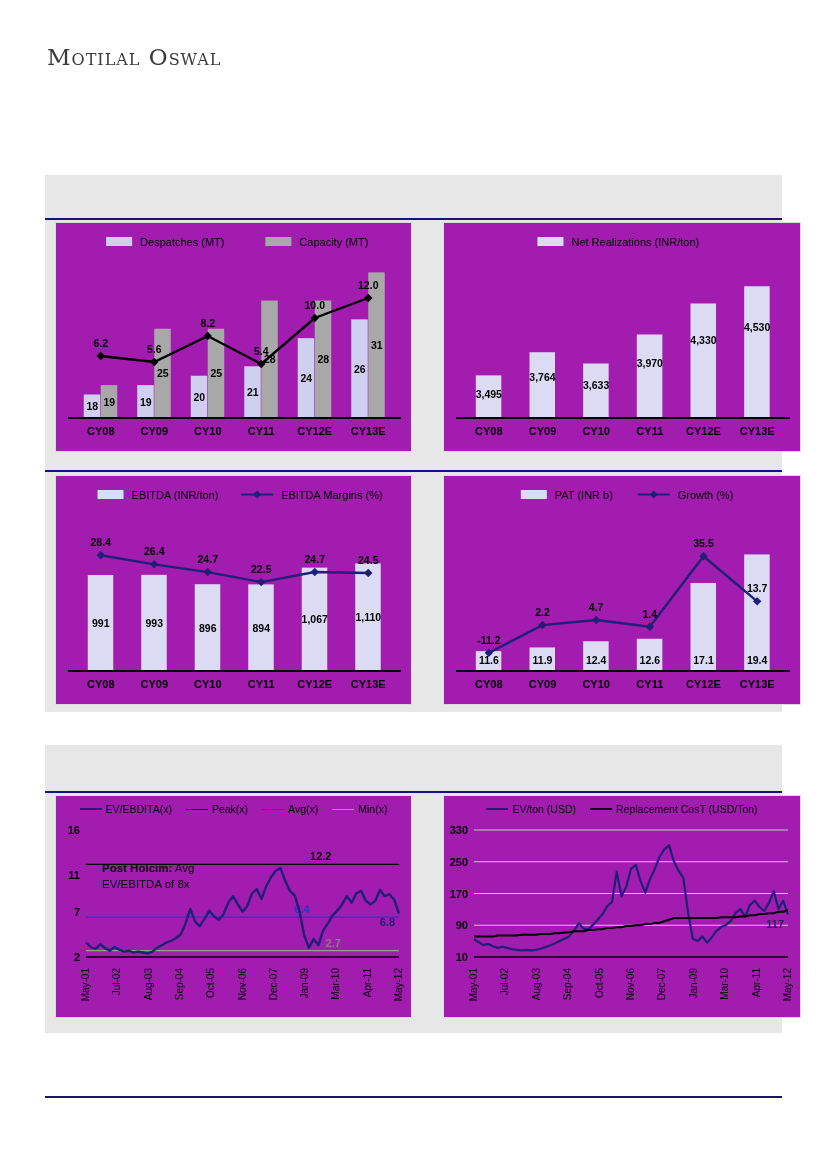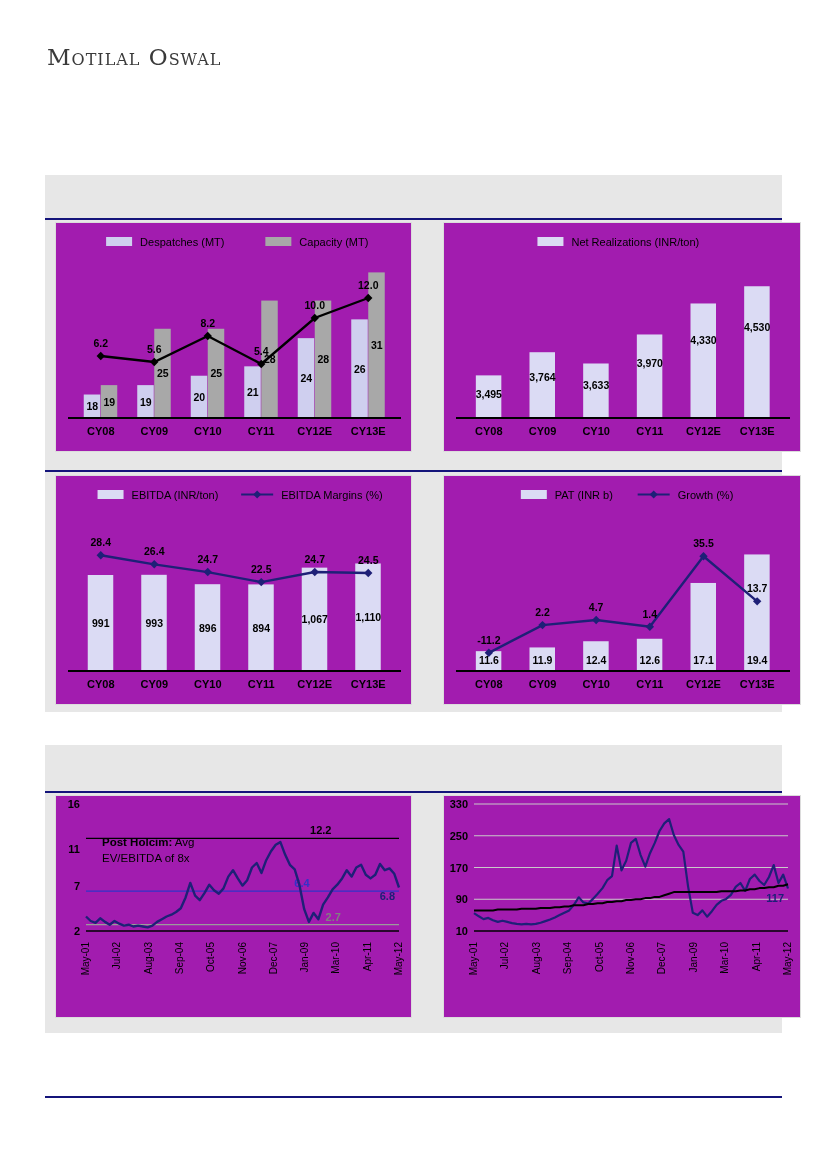--- a/index.html
+++ b/index.html
@@ -191,20 +191,38 @@
           <path d="M313.16666666666663,121.15333333333332 L317.3666666666666,125.35333333333332 L313.16666666666663,129.5533333333333 L308.96666666666664,125.35333333333332 Z" fill="#1e2077"></path>
           <text x="313.16666666666663" y="116.35333333333332" text-anchor="middle" style="font-family:&quot;Liberation Sans&quot;,sans-serif;font-size:10.5px;font-weight:600;fill:#000">13.7</text>
           <line x1="12" y1="195" x2="346" y2="195" stroke="#000" stroke-width="1.8"></line>
         </svg>
     </div>
   </section>
 
   <section class="band band-bottom">
     <div class="rule" style="top:46px"></div>
     <div class="card c-l row3">
+      <div class="ts-legend" id="leg4">
+          <span class="item">
+            <span class="sw" style="border-top: 2.4px solid rgb(30, 32, 119);"></span>
+            <span>EV/EBDITA(x)</span>
+          </span>
+          <span class="item">
+            <span class="sw" style="border-top: 1.3px solid rgb(0, 0, 0);"></span>
+            <span>Peak(x)</span>
+          </span>
+          <span class="item">
+            <span class="sw" style="border-top: 1.3px solid rgb(50, 50, 200);"></span>
+            <span>Avg(x)</span>
+          </span>
+          <span class="item">
+            <span class="sw" style="border-top: 1.3px solid rgb(155, 155, 155);"></span>
+            <span>Min(x)</span>
+          </span>
+        </div>
       <svg id="c4" width="355" height="195" viewBox="0 0 355 195">
           <text x="24" y="139" text-anchor="end" style="font-family:&quot;Liberation Sans&quot;,sans-serif;font-size:11px;font-weight:600;fill:#000">2</text>
           <text x="24" y="93.64285714285714" text-anchor="end" style="font-family:&quot;Liberation Sans&quot;,sans-serif;font-size:11px;font-weight:600;fill:#000">7</text>
           <text x="24" y="57.35714285714285" text-anchor="end" style="font-family:&quot;Liberation Sans&quot;,sans-serif;font-size:11px;font-weight:600;fill:#000">11</text>
           <text x="24" y="12" text-anchor="end" style="font-family:&quot;Liberation Sans&quot;,sans-serif;font-size:11px;font-weight:600;fill:#000">16</text>
           <line x1="30" y1="42.471428571428575" x2="343" y2="42.471428571428575" stroke="#000000" stroke-width="1.3"></line>
           <text x="264.75" y="38.471428571428575" text-anchor="middle" style="font-family:&quot;Liberation Sans&quot;,sans-serif;font-size:11px;font-weight:600;fill:#000000">12.2</text>
           <line x1="30" y1="95.08571428571429" x2="343" y2="95.08571428571429" stroke="#3232c8" stroke-width="1.3"></line>
           <text x="245.96999999999997" y="91.08571428571429" text-anchor="middle" style="font-family:&quot;Liberation Sans&quot;,sans-serif;font-size:11px;font-weight:600;fill:#3232c8">6.4</text>
           <line x1="30" y1="128.65" x2="343" y2="128.65" stroke="#9b9b9b" stroke-width="1.3"></line>
@@ -221,20 +239,30 @@
           <text x="252.1" y="146" text-anchor="end" transform="rotate(-90 252.1 146)" style="font-family:&quot;Liberation Sans&quot;,sans-serif;font-size:10px;fill:#000">Jan-09</text>
           <text x="283.4" y="146" text-anchor="end" transform="rotate(-90 283.4 146)" style="font-family:&quot;Liberation Sans&quot;,sans-serif;font-size:10px;fill:#000">Mar-10</text>
           <text x="314.7" y="146" text-anchor="end" transform="rotate(-90 314.7 146)" style="font-family:&quot;Liberation Sans&quot;,sans-serif;font-size:10px;fill:#000">Apr-11</text>
           <text x="346" y="146" text-anchor="end" transform="rotate(-90 346 146)" style="font-family:&quot;Liberation Sans&quot;,sans-serif;font-size:10px;fill:#000">May-12</text>
           <text x="46" y="50" style="font-family:&quot;Liberation Sans&quot;,sans-serif;font-size:11.5px;fill:#000"><tspan style="font-weight:bold">Post Holcim:</tspan><tspan> Avg</tspan></text>
           <text x="46" y="66" style="font-family:&quot;Liberation Sans&quot;,sans-serif;font-size:11.5px;fill:#000">EV/EBITDA  of 8x</text>
           <text x="339" y="104.45714285714286" text-anchor="end" style="font-family:&quot;Liberation Sans&quot;,sans-serif;font-size:11px;font-weight:bold;fill:#1e2077">6.8</text>
         </svg>
     </div>
     <div class="card c-r row3">
+      <div class="ts-legend" id="leg5">
+          <span class="item">
+            <span class="sw" style="border-top: 2.2px solid rgb(30, 32, 119);"></span>
+            <span>EV/ton (USD)</span>
+          </span>
+          <span class="item">
+            <span class="sw" style="border-top: 2px solid rgb(0, 0, 0);"></span>
+            <span>Replacement CosT (USD/Ton)</span>
+          </span>
+        </div>
       <svg id="c5" width="356" height="195" viewBox="0 0 356 195">
           <text x="24" y="139" text-anchor="end" style="font-family:&quot;Liberation Sans&quot;,sans-serif;font-size:11px;font-weight:600;fill:#000">10</text>
           <line x1="30" y1="103.25" x2="344" y2="103.25" stroke="#c9c9c9" stroke-width="1"></line>
           <text x="24" y="107.25" text-anchor="end" style="font-family:&quot;Liberation Sans&quot;,sans-serif;font-size:11px;font-weight:600;fill:#000">90</text>
           <line x1="30" y1="71.5" x2="344" y2="71.5" stroke="#c9c9c9" stroke-width="1"></line>
           <text x="24" y="75.5" text-anchor="end" style="font-family:&quot;Liberation Sans&quot;,sans-serif;font-size:11px;font-weight:600;fill:#000">170</text>
           <line x1="30" y1="39.75" x2="344" y2="39.75" stroke="#c9c9c9" stroke-width="1"></line>
           <text x="24" y="43.75" text-anchor="end" style="font-family:&quot;Liberation Sans&quot;,sans-serif;font-size:11px;font-weight:600;fill:#000">250</text>
           <line x1="30" y1="8" x2="344" y2="8" stroke="#c9c9c9" stroke-width="1"></line>
           <text x="24" y="12" text-anchor="end" style="font-family:&quot;Liberation Sans&quot;,sans-serif;font-size:11px;font-weight:600;fill:#000">330</text>

